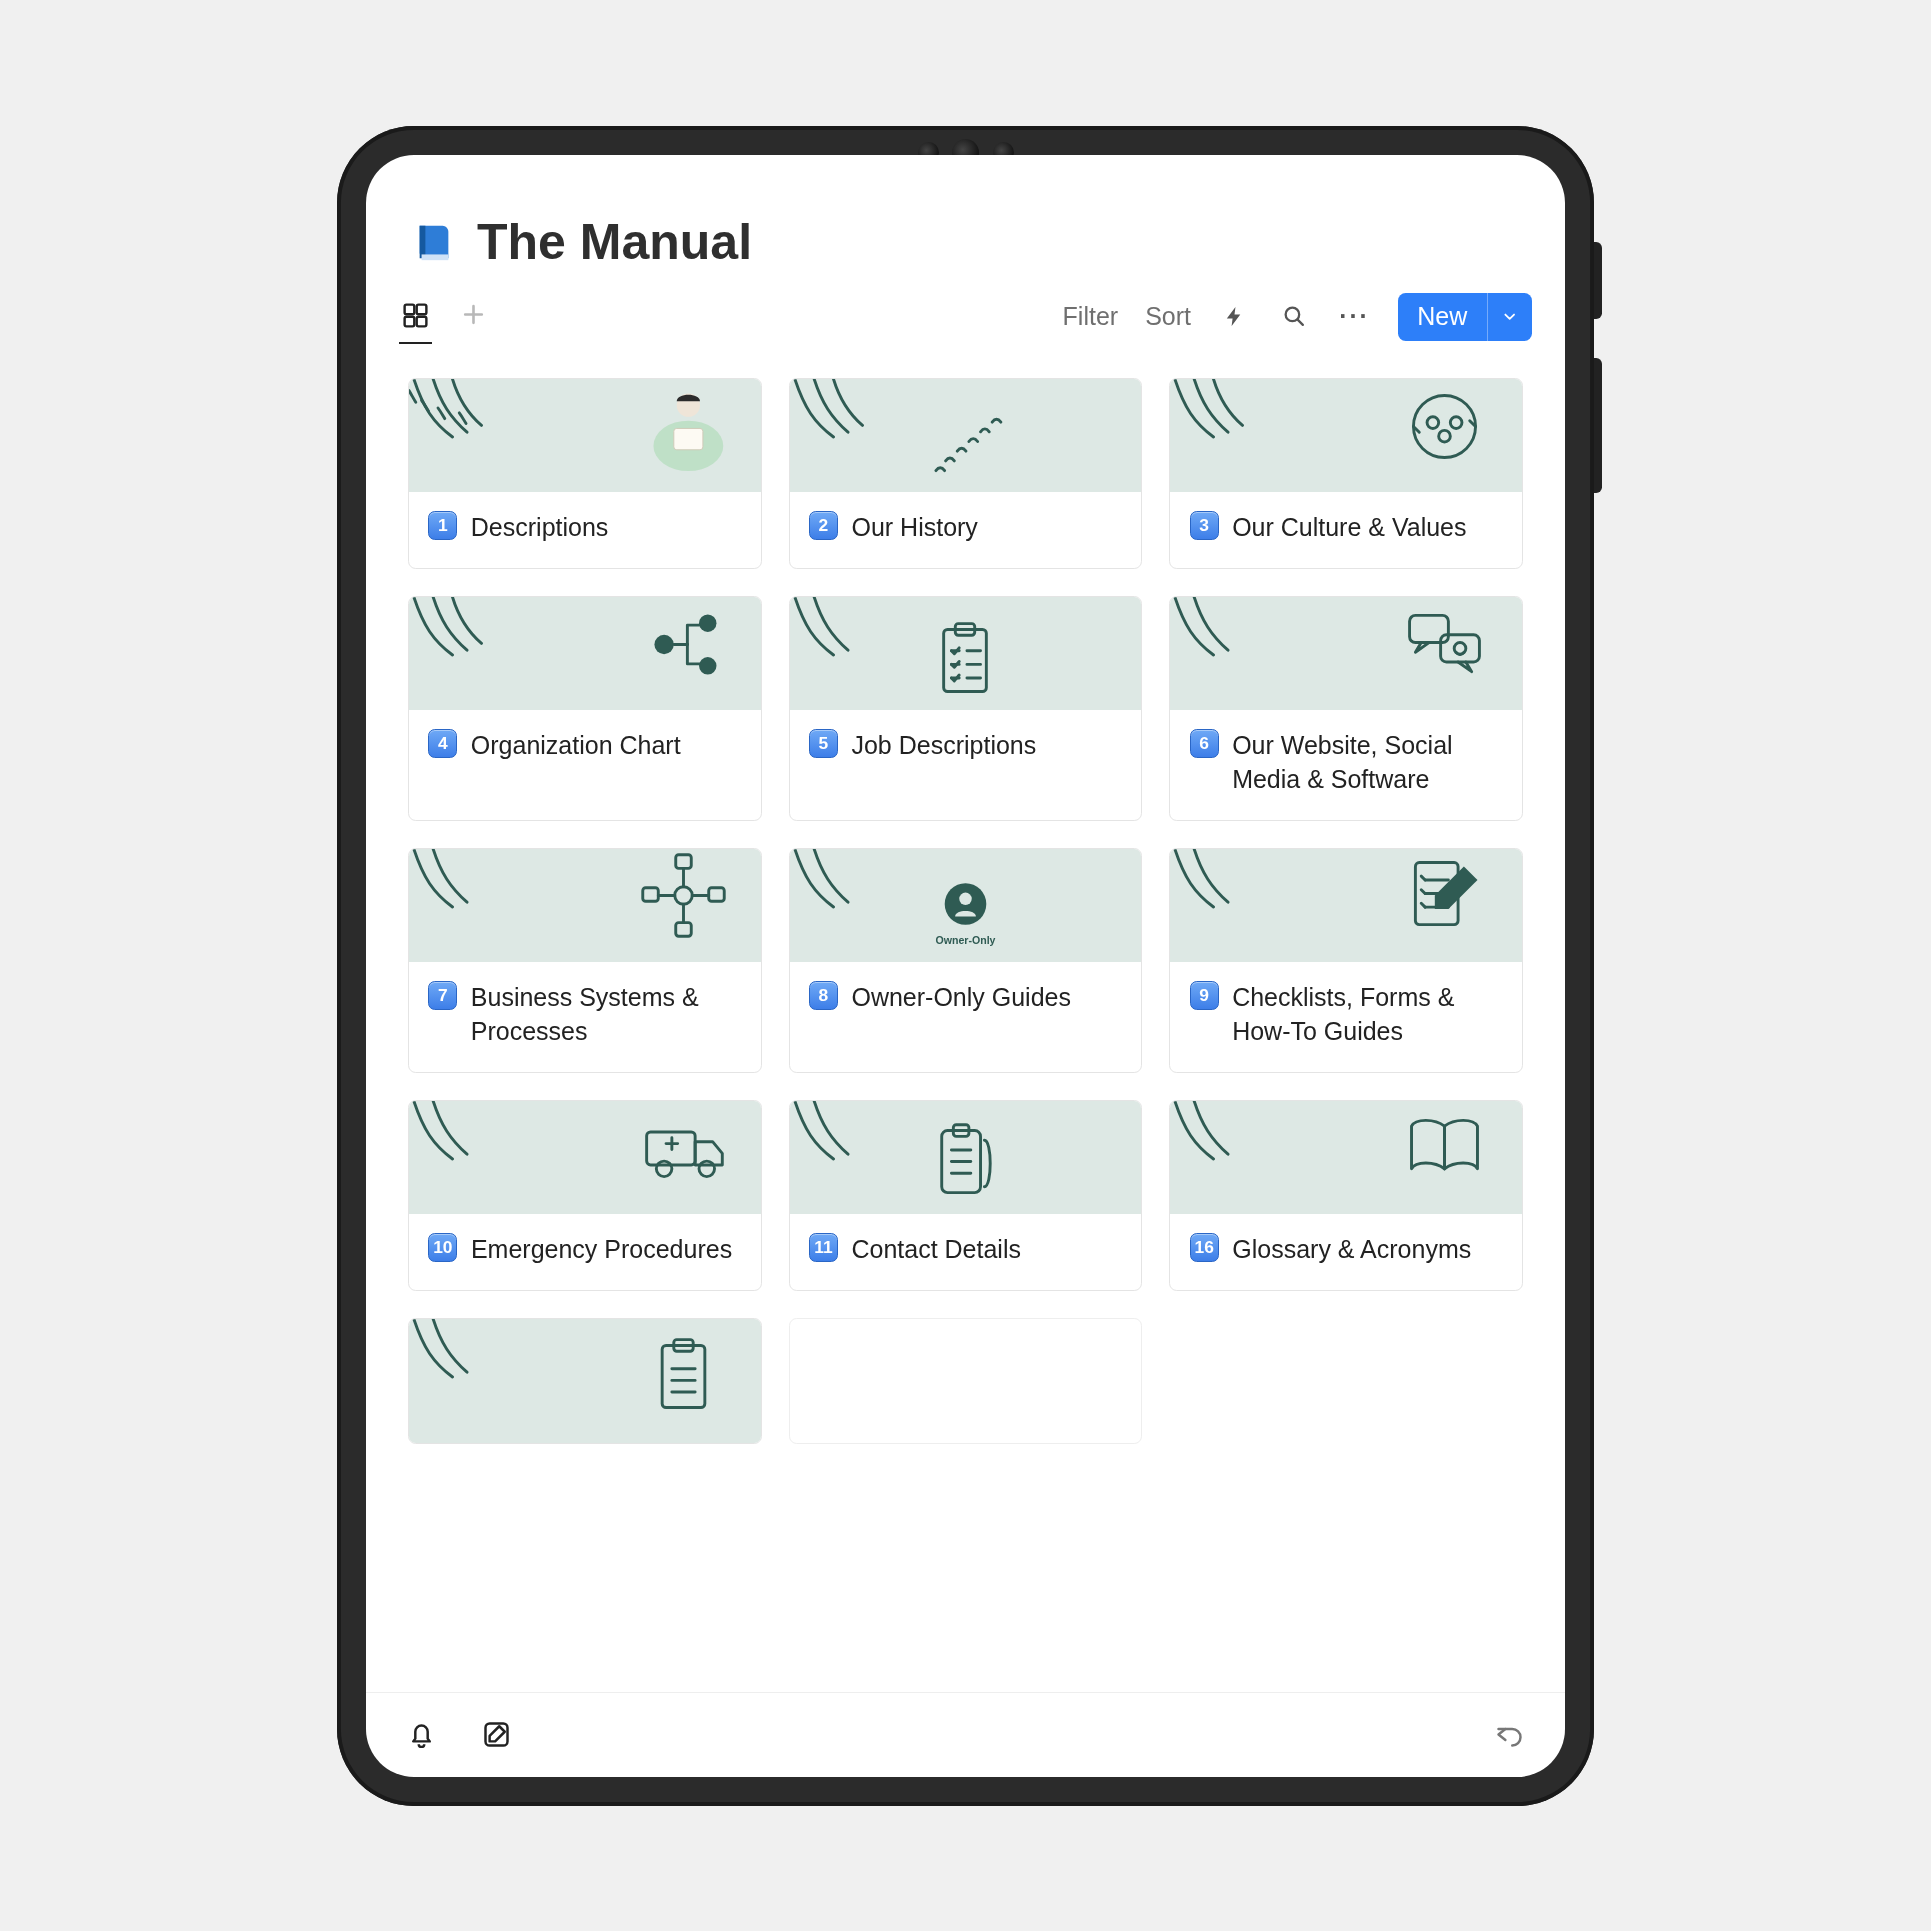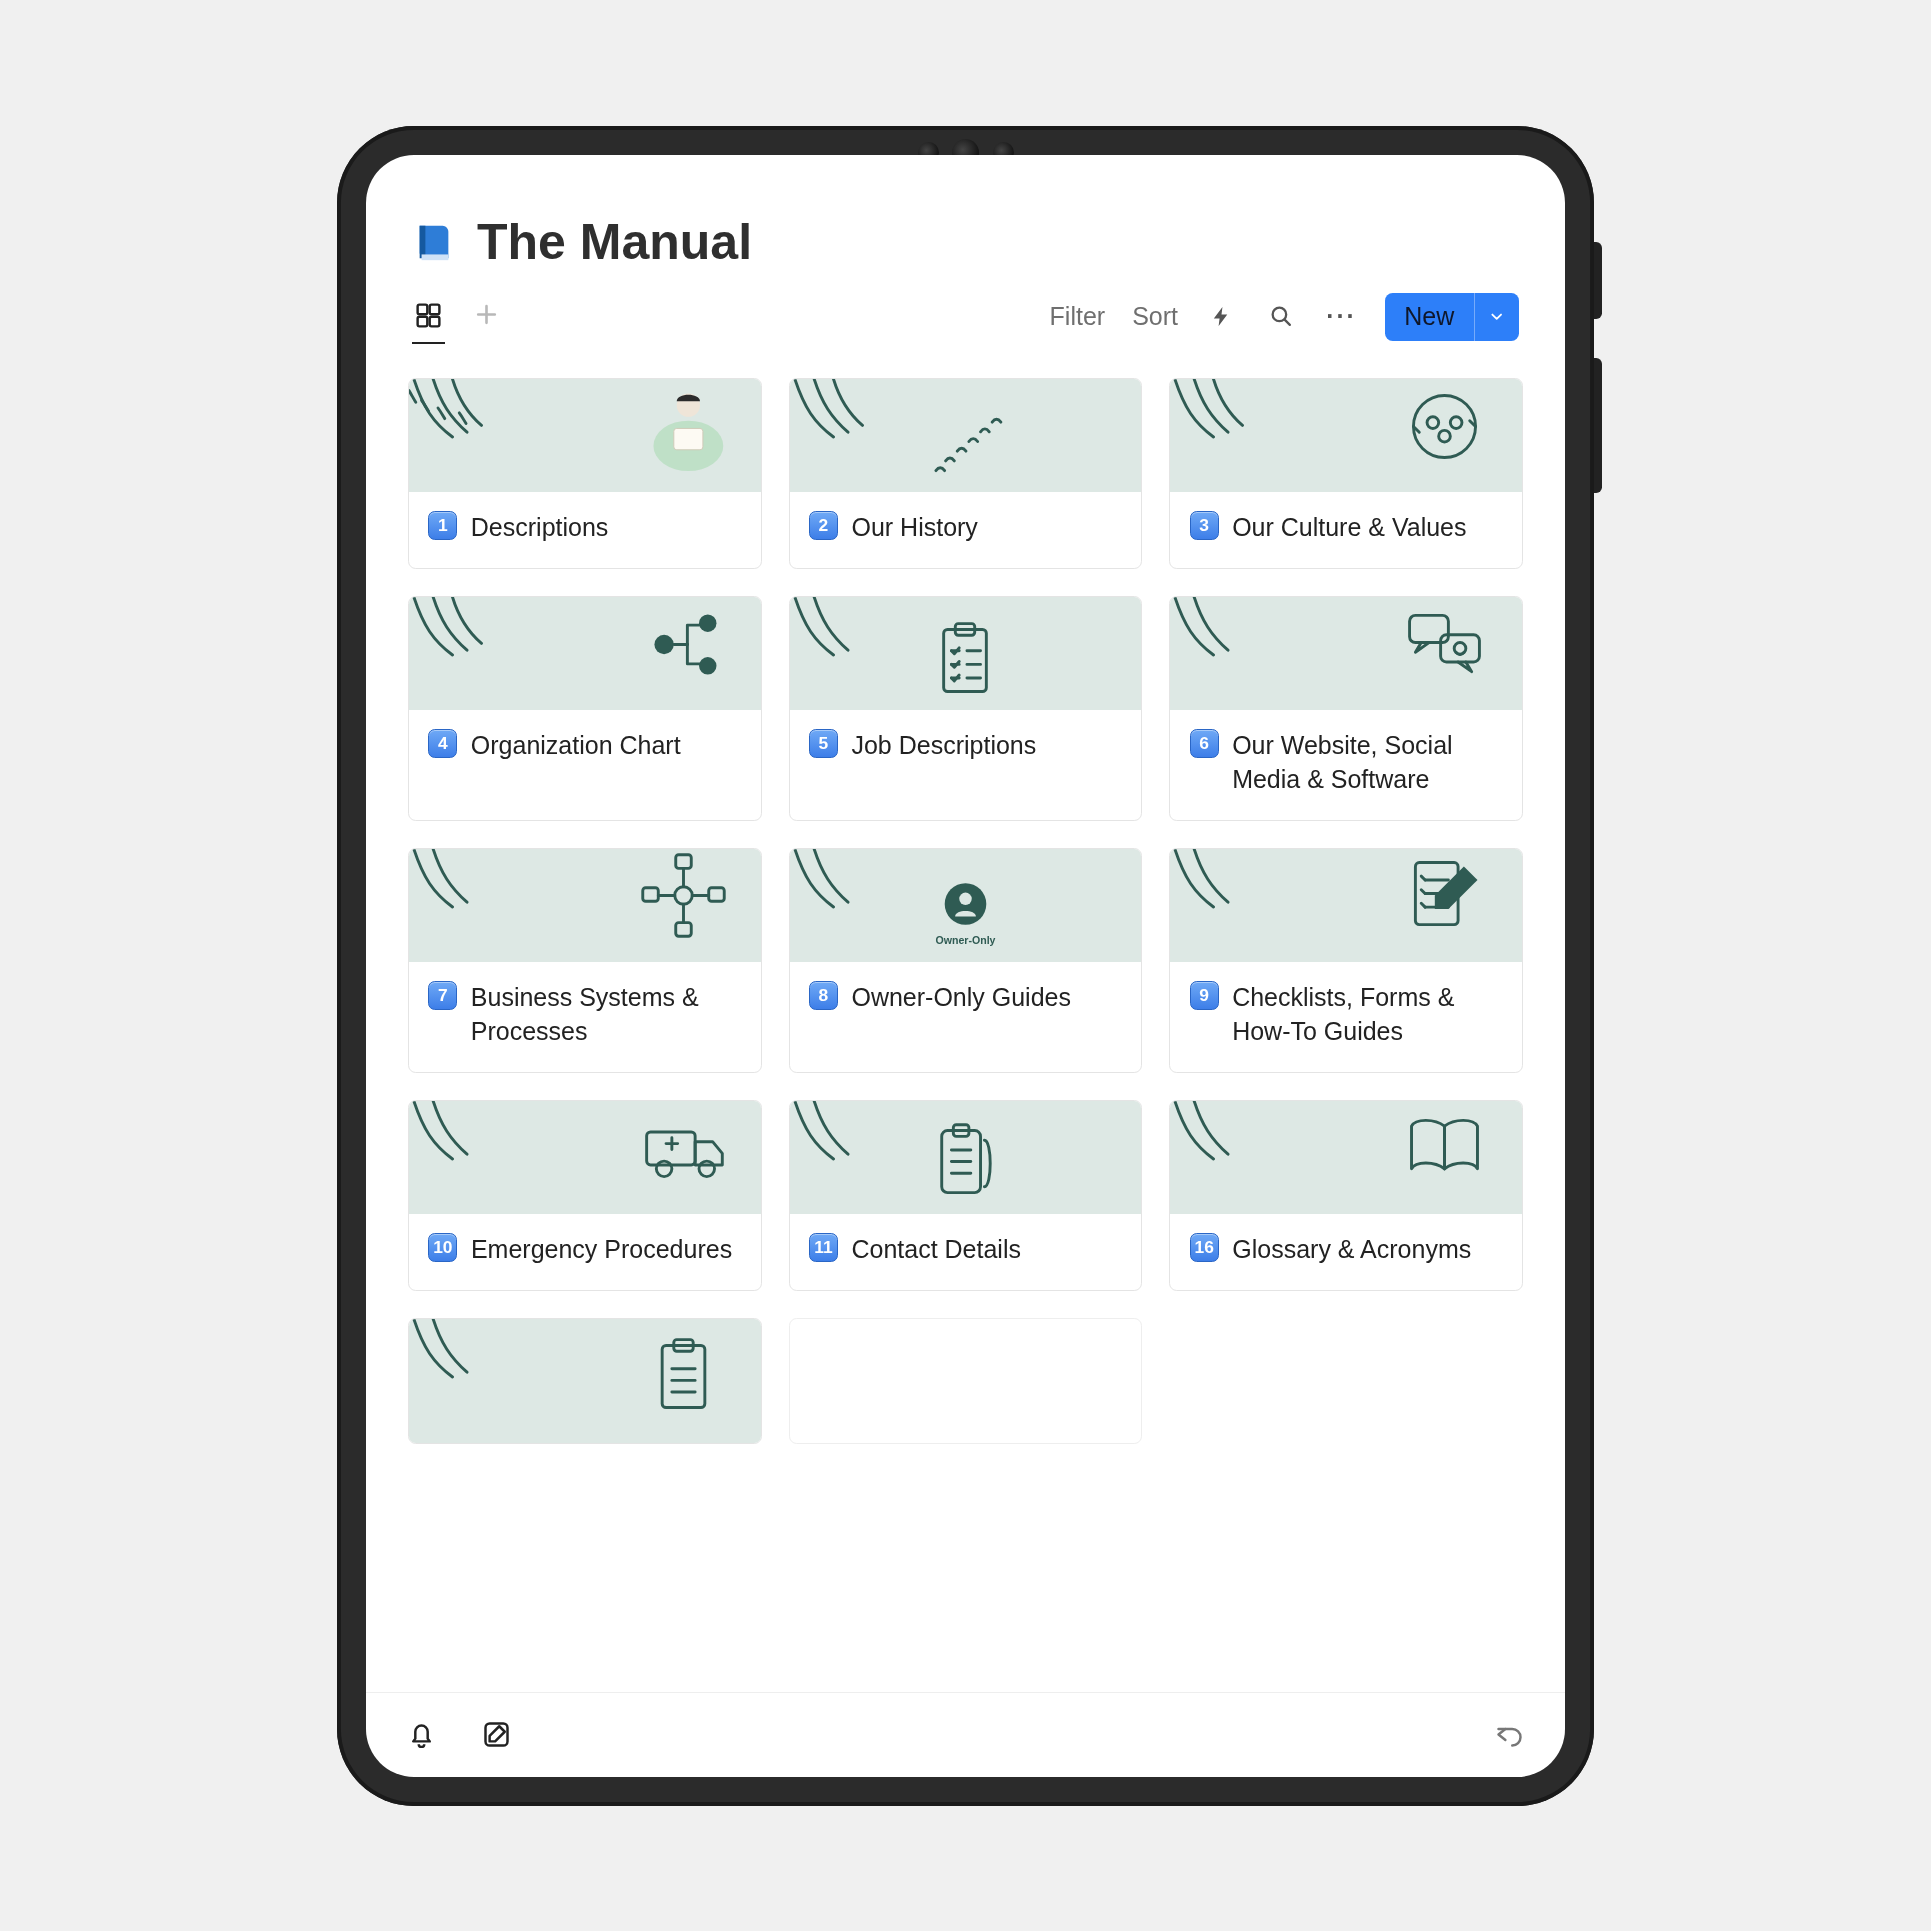--- a/index.html
+++ b/index.html
@@ -54,41 +54,41 @@
     display: flex; align-items: center; gap: 21px;
   }
   .header .logo {
     width: 44px; height: 44px;
   }
   .header h1 {
     font-size: 50px; font-weight: 700; color: #2f2f2f;
   }
 
   .toolbar {
-    padding: 0 46px;
+    padding: 0 33px;
     display: flex;
     align-items: center;
     gap: 27px;
     color: #6f6f6f;
     font-size: 25px;
     border-bottom: 1px solid #ffffff;
   }
   .toolbar .left {
     display: flex; align-items: center; gap: 29px;
   }
   .toolbar .spacer { flex: 1; }
 
   .view-icon { display: inline-flex; padding: 11.6px 1.9px; border-bottom: 2.9px solid #222; color:#222; }
   .add-icon { color:#b8b8b8; font-size: 29px; line-height: 1; }
   .tool-text { cursor: pointer; }
   .icon-btn { display: inline-flex; align-items: center; justify-content:center; width: 33px; height: 33px; color:#555; }
   .dots { letter-spacing: 1.9px; font-weight: 700; }
 
   .new-btn {
-    background: #2d7ff9; color: #0f172a; border-radius: 7.7px;
+    background: #2d7ff9; color: #ffffff; border-radius: 7.7px;
     display: flex; align-items: stretch;
     font-size: 25px; overflow: hidden;
   }
   .new-btn .lbl { padding: 9.7px 19.3px; }
   .new-btn .chev { padding: 9.7px 13.5px; border-left: 1px solid rgba(255,255,255,.35); display:flex; align-items:center; }
 
   .grid-wrap { flex:1; overflow:hidden; padding: 33px 42px 0 42px; }
   .grid {
     display: grid;
     grid-template-columns: repeat(3, 1fr);

